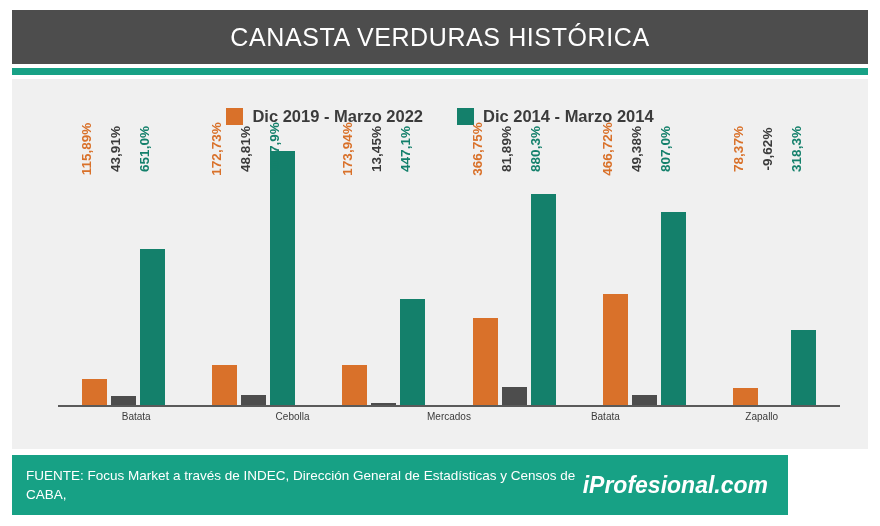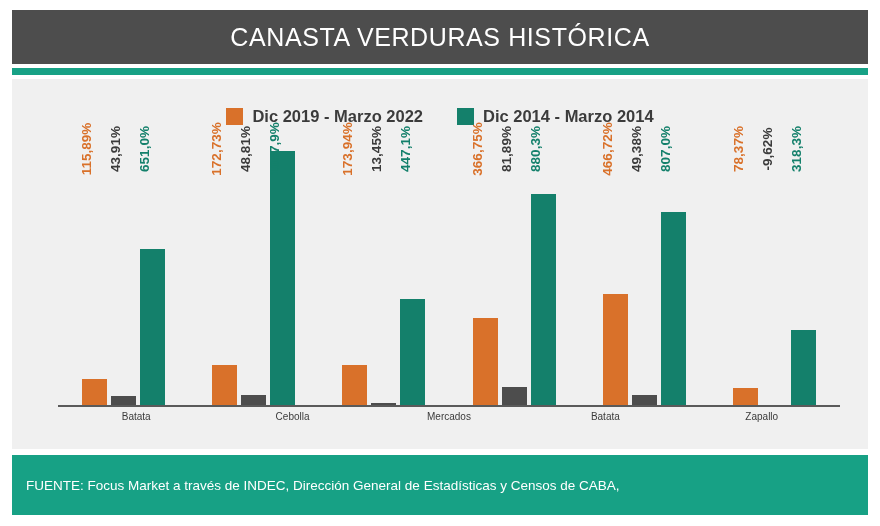--- a/index.html
+++ b/index.html
@@ -155,21 +155,21 @@
     width: 118px;
     text-align: center;
     font-size: 10px;
     color: #3b3b3b;
   }
   
   .footer {
     position: absolute;
     left: 12px;
     top: 455px;
-    width: 856px;
+    width: 776px;
     height: 60px;
     background: #17a185;
     display: flex;
     align-items: center;
     box-sizing: border-box;
     padding: 0 14px;
   }
   .footer-source {
     color: #ffffff;
     font-size: 13.5px;
@@ -312,15 +312,16 @@
       <div class="cat">Batata</div>
       <div class="cat">Zapallo</div>
     </div>
 
   </div>
 
   <div class="footer">
     <div class="footer-source">
       <div>FUENTE: Focus Market a través de INDEC, Dirección General de Estadísticas y Censos de CABA,</div>
     </div>
+    <div class="footer-brand">iProfesional.com</div>
   </div>
 
 </div>
 
 </body></html>

